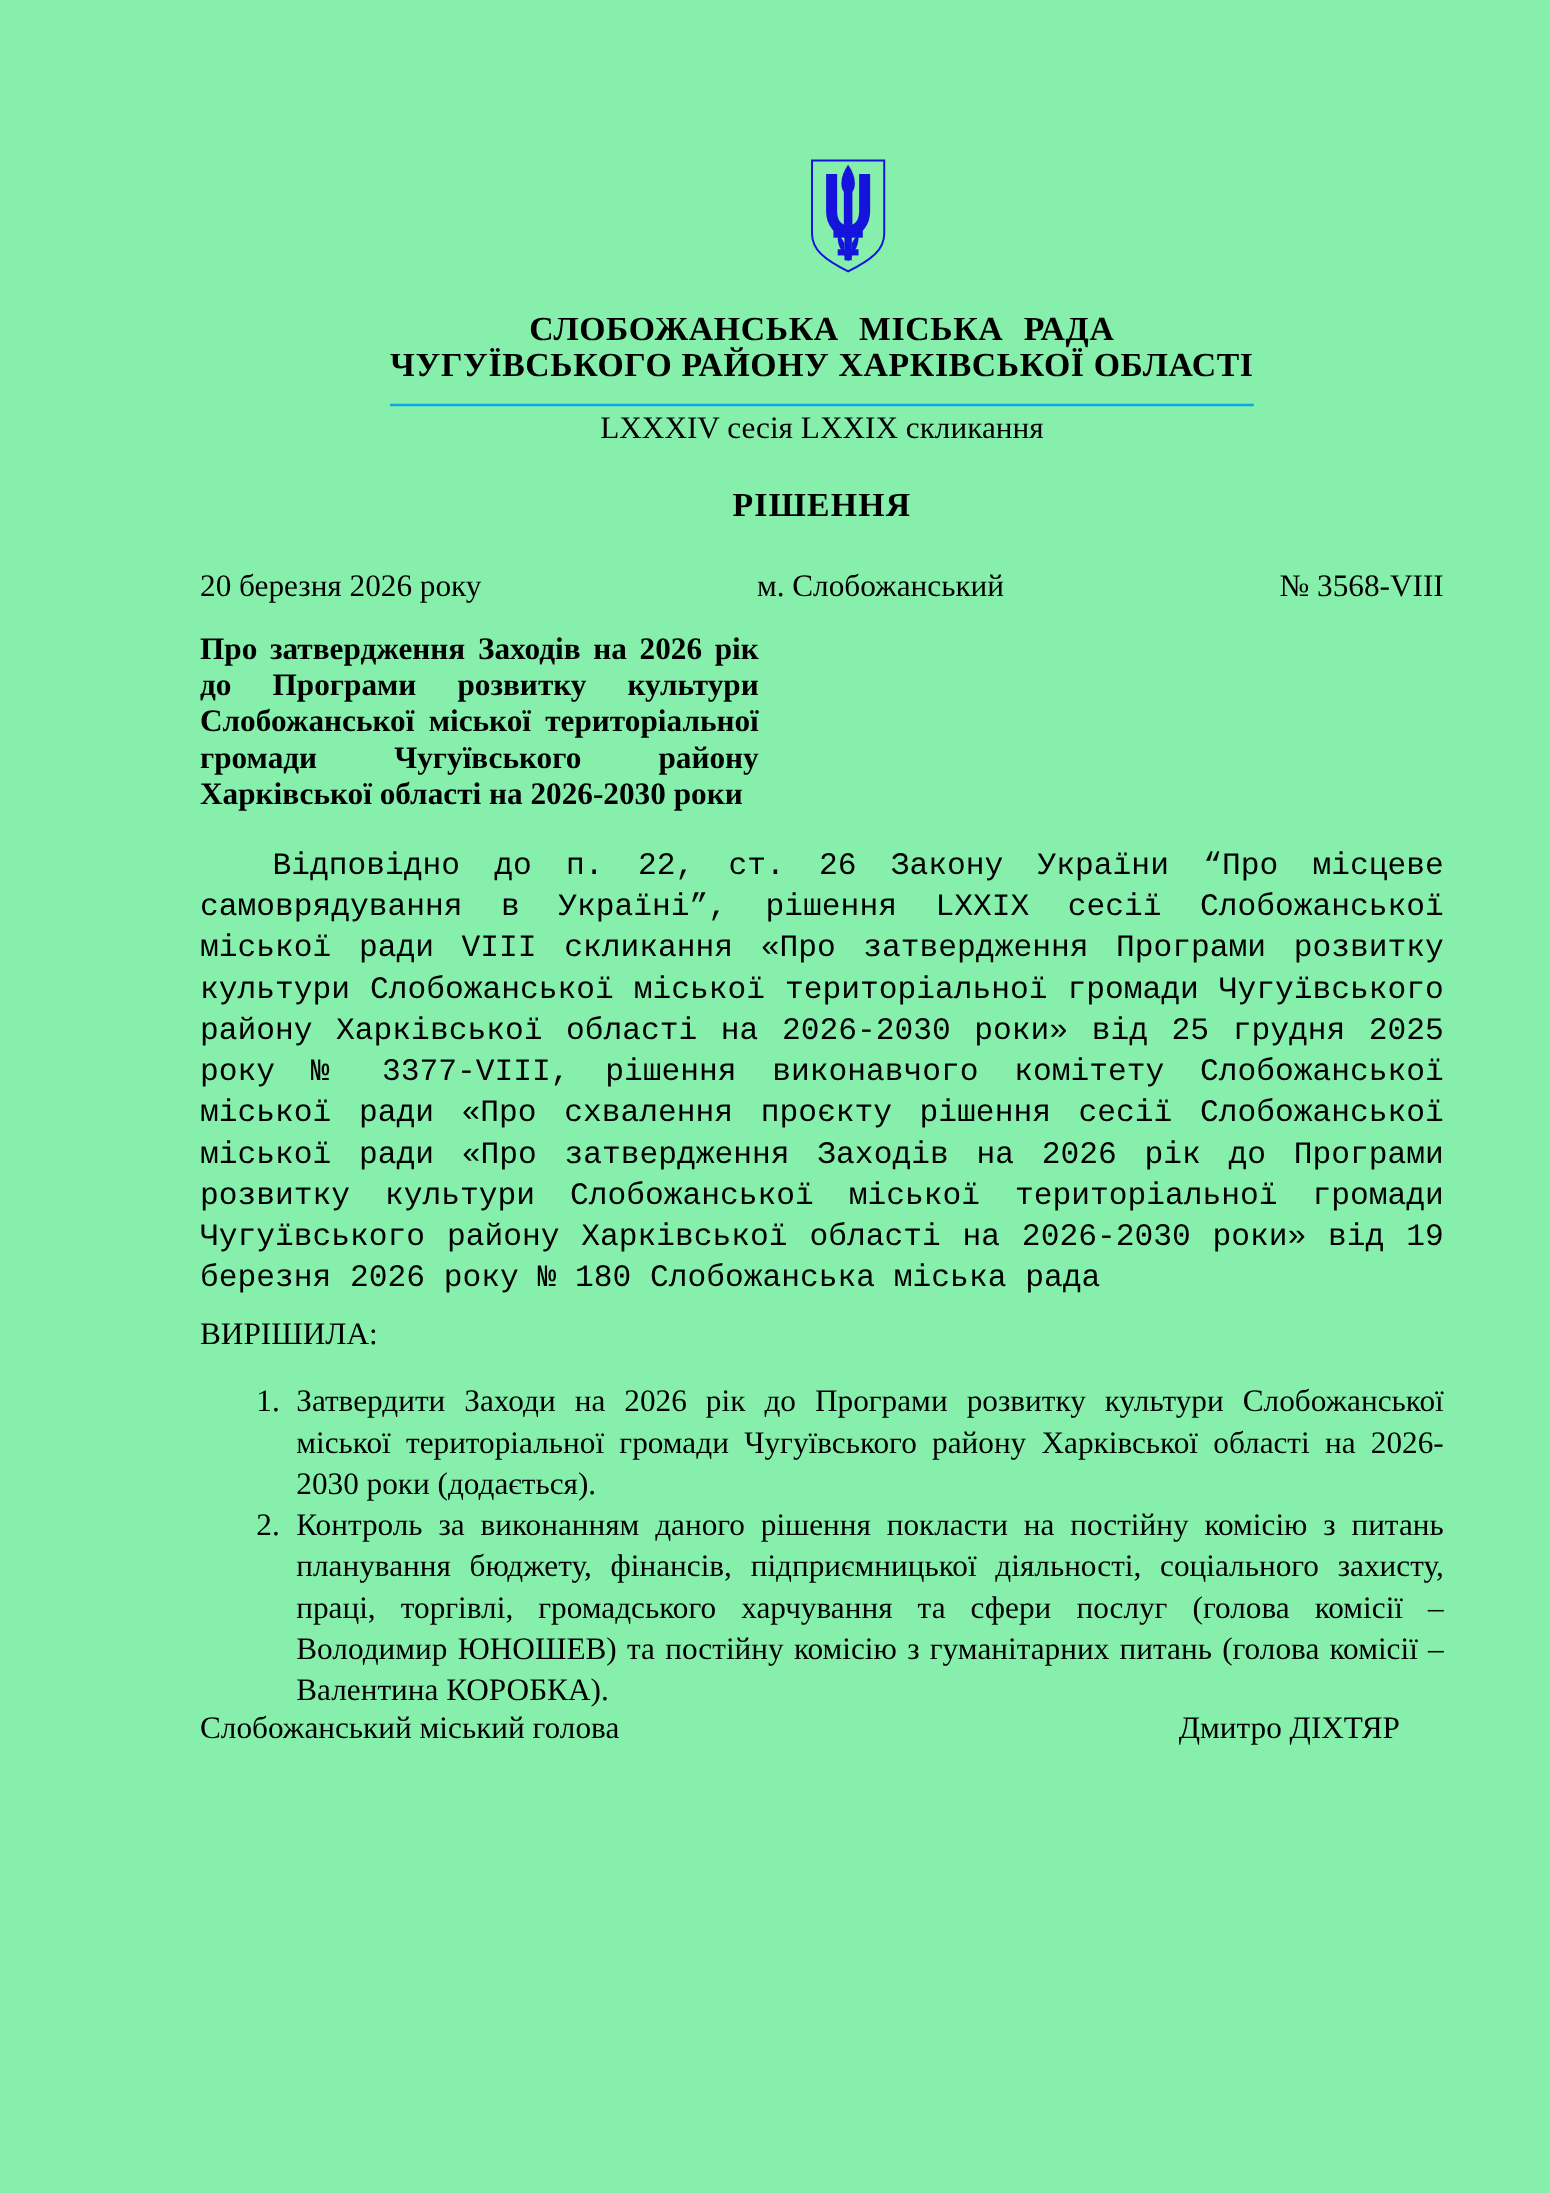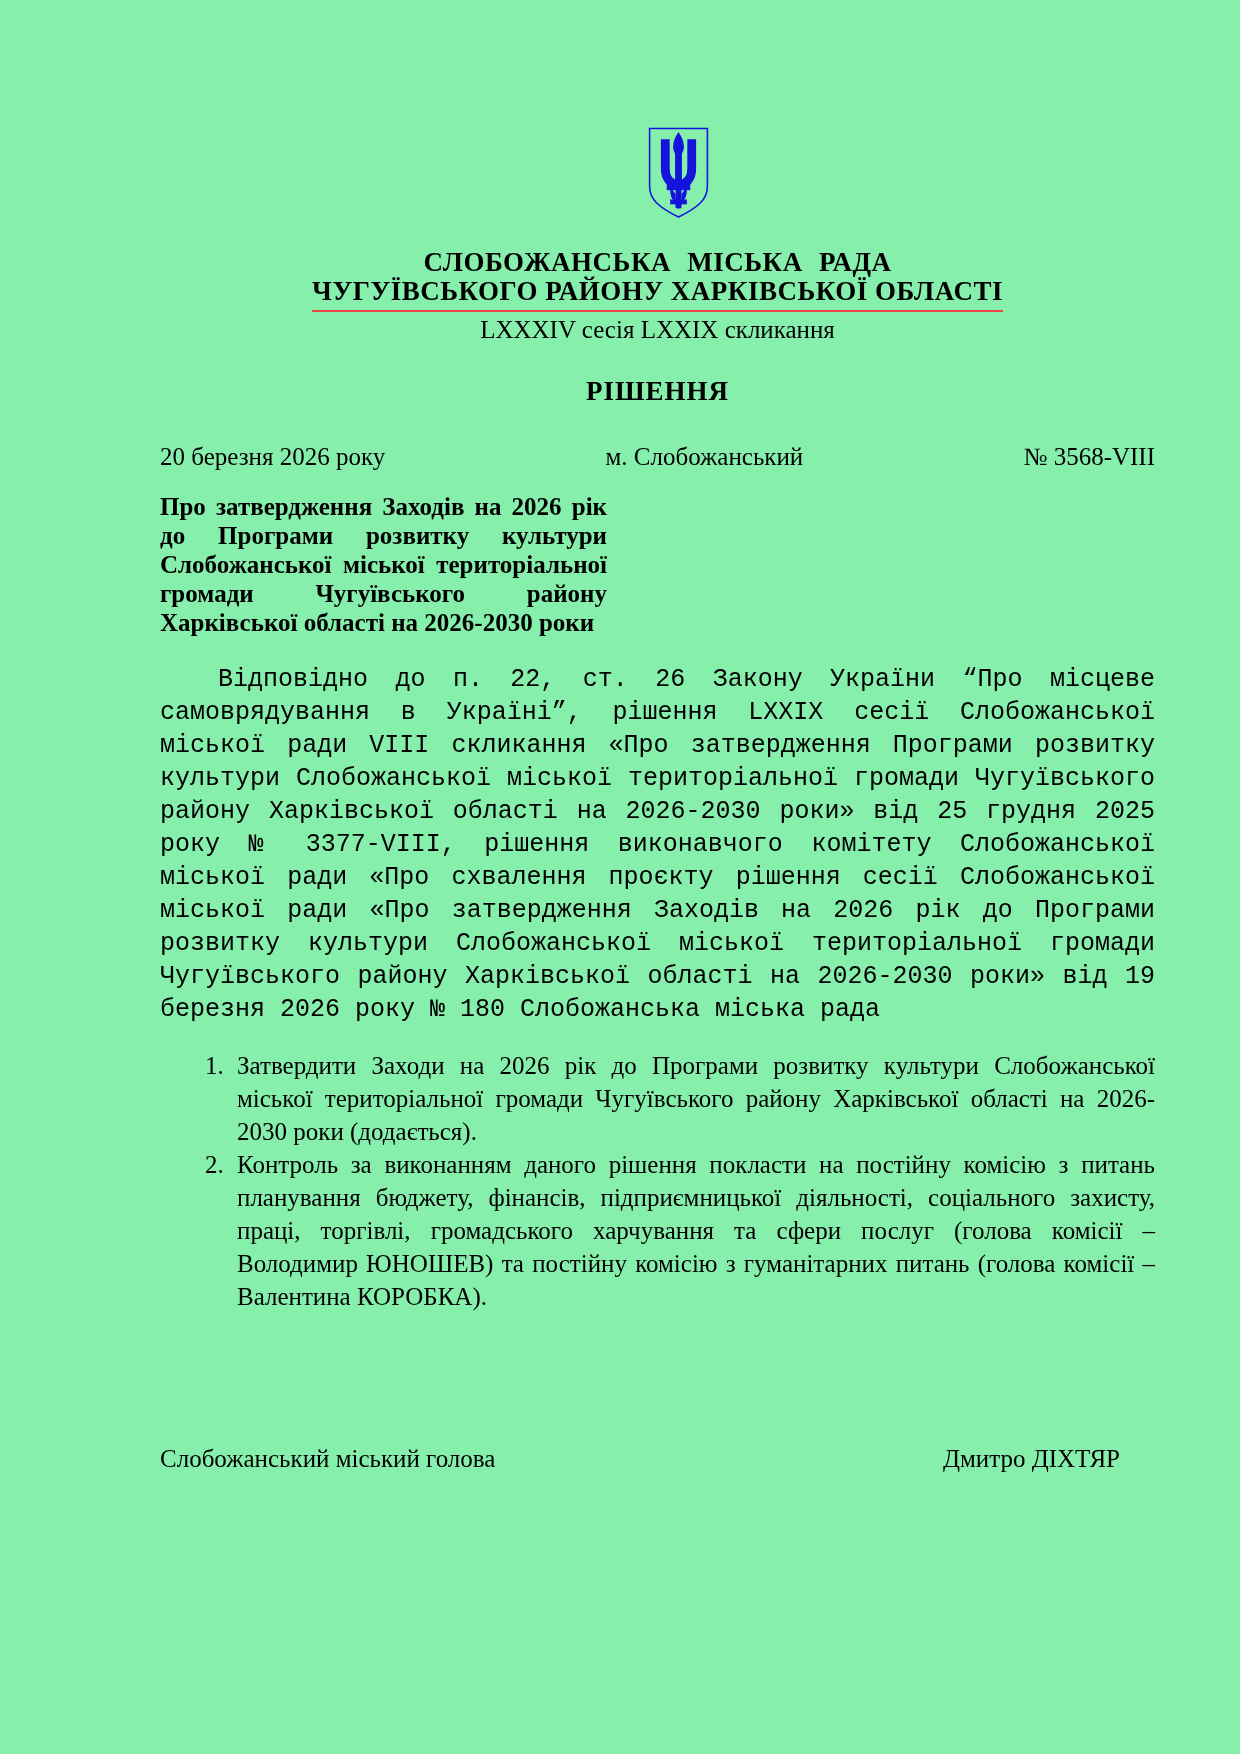--- a/index.html
+++ b/index.html
@@ -14,21 +14,21 @@
     box-sizing:border-box;
     padding:126px 85px 0 160px; 
   }
   
   .emblem-row{text-align:center;}
   .tryzub{display:inline-block;margin-left:42px;color:var(--emblem-blue,#1414dd);}
   
   .org-header{text-align:center;margin-top:24px;line-height:29px;}
   .org-line{font-weight:bold;font-size:27px;letter-spacing:.5px;}
   .org-line1{word-spacing:9px;}
-  .org-line2 .u{display:inline-block;border-bottom:2px solid #ef4444;padding-bottom:4px;}
+  .org-line2 .u{display:inline-block;border-bottom:2px solid #0ea5e9;padding-bottom:16px;}
   .org-line3{font-weight:normal;font-size:25px;margin-top:3px;}
   .doc-type{text-align:center;font-weight:bold;font-size:27px;letter-spacing:1px;margin-top:32px;}
   
   .meta-row{
     display:flex;justify-content:space-between;align-items:baseline;
     font-size:25px;margin-top:36px;gap:33px;
   }
   
   .subject{
     width:447px;
@@ -46,21 +46,21 @@
   }
   .resolved{font-size:25px;margin-top:15px;}
   
   .items{margin-top:23px;}
   .item{display:flex;margin-left:45px;font-size:25px;line-height:33px;}
   .item-num{flex:0 0 32px;}
   .item-text{flex:1;text-align:justify;}
   
   .sig-row{
     display:flex;justify-content:space-between;align-items:baseline;
-    font-size:25px;margin-top:132px;
+    font-size:25px;
   }
   .sig-name{margin-right:35px;}
 </style>
 </head>
 <body>
 
 <div class="page">
 
   <div class="emblem-row">
     <svg class="tryzub" viewBox="0 0 64 96" width="63" height="94" aria-hidden="true">
@@ -97,20 +97,21 @@
   <div class="meta-row">
     <span>20 березня 2026 року</span>
     <span>м. Слобожанський</span>
     <span>№ 3568-VIII</span>
   </div>
 
   <div class="subject">Про затвердження Заходів на 2026 рік до Програми розвитку культури Слобожанської міської територіальної громади Чугуївського району Харківської області на 2026-2030 роки</div>
 
   <div class="body-par">Відповідно до п. 22, ст. 26 Закону України “Про місцеве самоврядування в Україні”, рішення LXXIX сесії Слобожанської міської ради VIII скликання «Про затвердження Програми розвитку культури Слобожанської міської територіальної громади Чугуївського району Харківської області на 2026-2030 роки» від 25 грудня 2025 року № 3377-VIII, рішення виконавчого комітету Слобожанської міської ради «Про схвалення проєкту рішення сесії Слобожанської міської ради «Про затвердження Заходів на 2026 рік до Програми розвитку культури Слобожанської міської територіальної громади Чугуївського району Харківської області на 2026-2030 роки» від 19 березня 2026 року № 180 Слобожанська міська рада</div>
 
+  <div class="resolved">ВИРІШИЛА:</div>
 
   <div class="items">
     <div class="item">
       <span class="item-num">1.</span>
       <span class="item-text">Затвердити Заходи на 2026 рік до Програми розвитку культури Слобожанської міської територіальної громади Чугуївського району Харківської області на 2026-2030 роки (додається).</span>
     </div>
     <div class="item">
       <span class="item-num">2.</span>
       <span class="item-text">Контроль за виконанням даного рішення покласти на постійну комісію з питань планування бюджету, фінансів, підприємницької діяльності, соціального захисту, праці, торгівлі, громадського харчування та сфери послуг (голова комісії – Володимир ЮНОШЕВ) та постійну комісію з гуманітарних питань (голова комісії – Валентина КОРОБКА).</span>
     </div>

